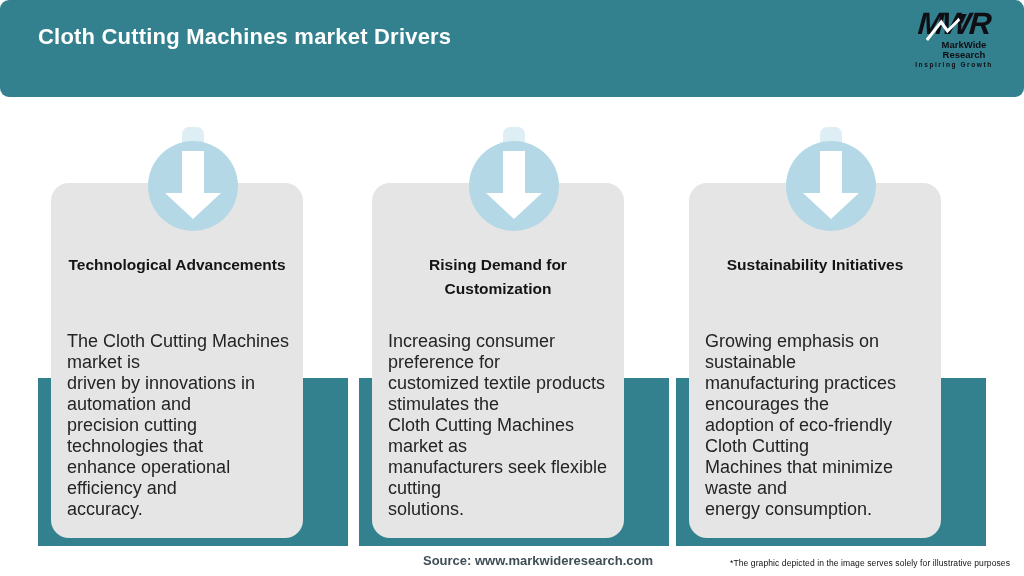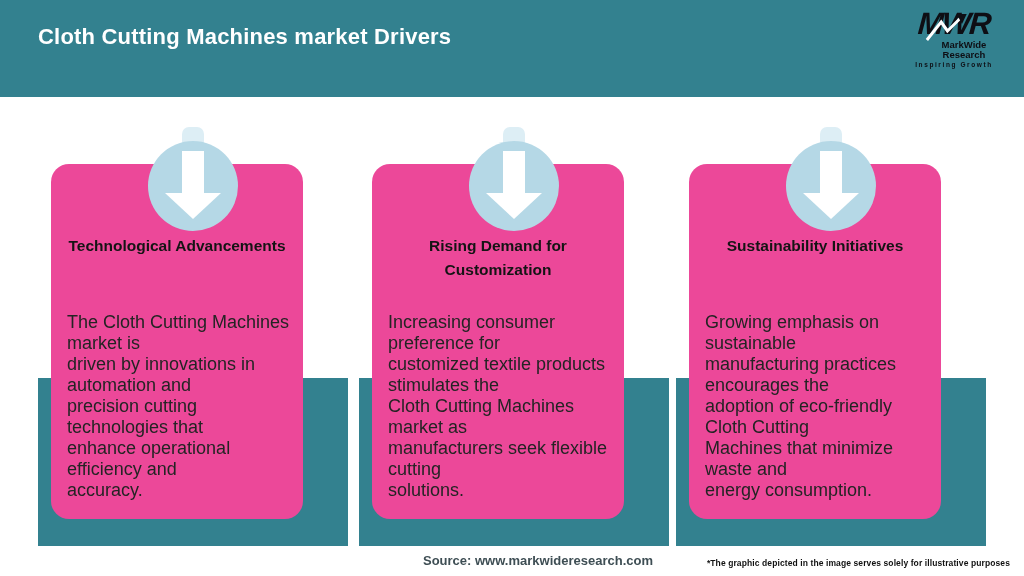--- a/index.html
+++ b/index.html
@@ -2,21 +2,21 @@
 <html><head>
 <meta charset="utf-8">
 <style>
   html,body{margin:0;padding:0;background:#fff;}
   .page{
     position:relative;width:1024px;height:576px;overflow:hidden;background:#ffffff;
     font-family:"Liberation Sans", sans-serif;
   }
   
   .header{
-    position:absolute;left:0;top:0;width:1024px;height:97px;background:#33818f;
+    position:absolute;left:0;top:0;width:1024px;height:97px;background:#33818f;border-radius:9px;
   }
   .page-title{
     position:absolute;left:38px;top:24px;
     color:#ffffff;font-size:22px;font-weight:bold;letter-spacing:.2px;
   }
   .brand{
     position:absolute;right:18px;top:9px;width:104px;text-align:center;color:#0e0e14;
   }
   .brand-monogram{
     position:relative;display:inline-block;
@@ -25,21 +25,21 @@
   }
   .brand-zigzag{position:absolute;left:8px;top:5px;pointer-events:none;}
   .brand-name{font-size:9.5px;font-weight:bold;line-height:10px;margin-top:1px;margin-left:20px;}
   .brand-tagline{font-size:6.5px;font-weight:bold;letter-spacing:1.6px;line-height:9px;}
   
   .band{
     position:absolute;top:378px;height:168px;width:310px;background:#33818f;
   }
   .band.b1{left:38px;} .band.b2{left:359px;} .band.b3{left:676px;}
   .card{
-    position:absolute;top:164px;height:355px;width:252px;background:#ec4899;border-radius:18px;
+    position:absolute;top:183px;height:355px;width:252px;background:#e5e5e5;border-radius:18px;
   }
   .card.c1{left:51px;} .card.c2{left:372px;} .card.c3{left:689px;}
   .tab{
     position:absolute;top:127px;width:22px;height:24px;border-radius:7px;background:#ddeef5;
   }
   .tab.t1{left:182px;} .tab.t2{left:503px;} .tab.t3{left:820px;}
   .circle{
     position:absolute;top:141px;width:90px;height:90px;border-radius:50%;background:#b5d8e6;
   }
   .circle.k1{left:148px;} .circle.k2{left:469px;} .circle.k3{left:786px;}
@@ -60,21 +60,21 @@
     position:absolute;top:148px;left:16px;right:2px;text-align:left;
     font-size:18px;color:#242424;line-height:21px;white-space:pre-line;
   }
   
   .source{
     position:absolute;left:0;top:553px;width:1012px;text-align:center;
     font-size:13px;font-weight:bold;color:#3e4e54;margin-left:32px;
   }
   .disclaimer{
     position:absolute;right:14px;top:558px;
-    font-size:8.5px;font-weight:bold;color:#111111;letter-spacing:.1px;
+    font-size:8.5px;font-weight:normal;color:#111111;letter-spacing:.1px;
   }
 </style>
 </head>
 <body>
 
 <div class="page">
 
   <div class="header">
     <div class="page-title">Cloth Cutting Machines market Drivers</div>
     <div class="brand">

